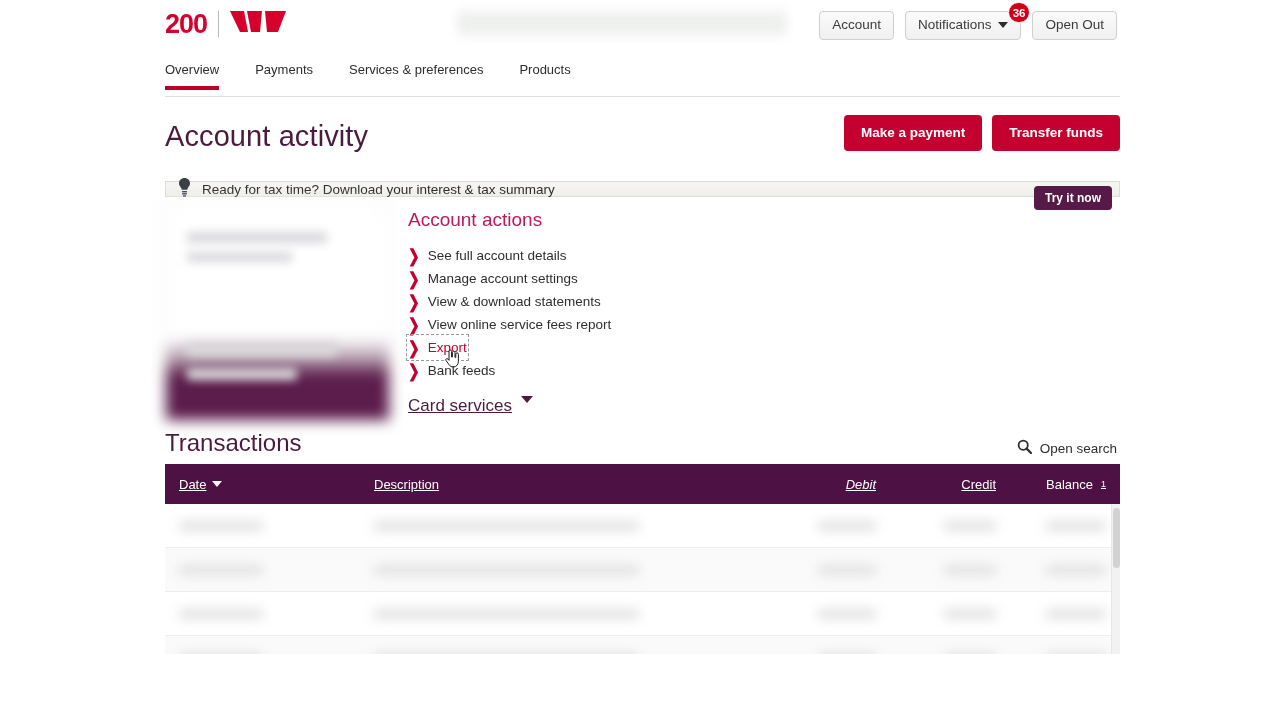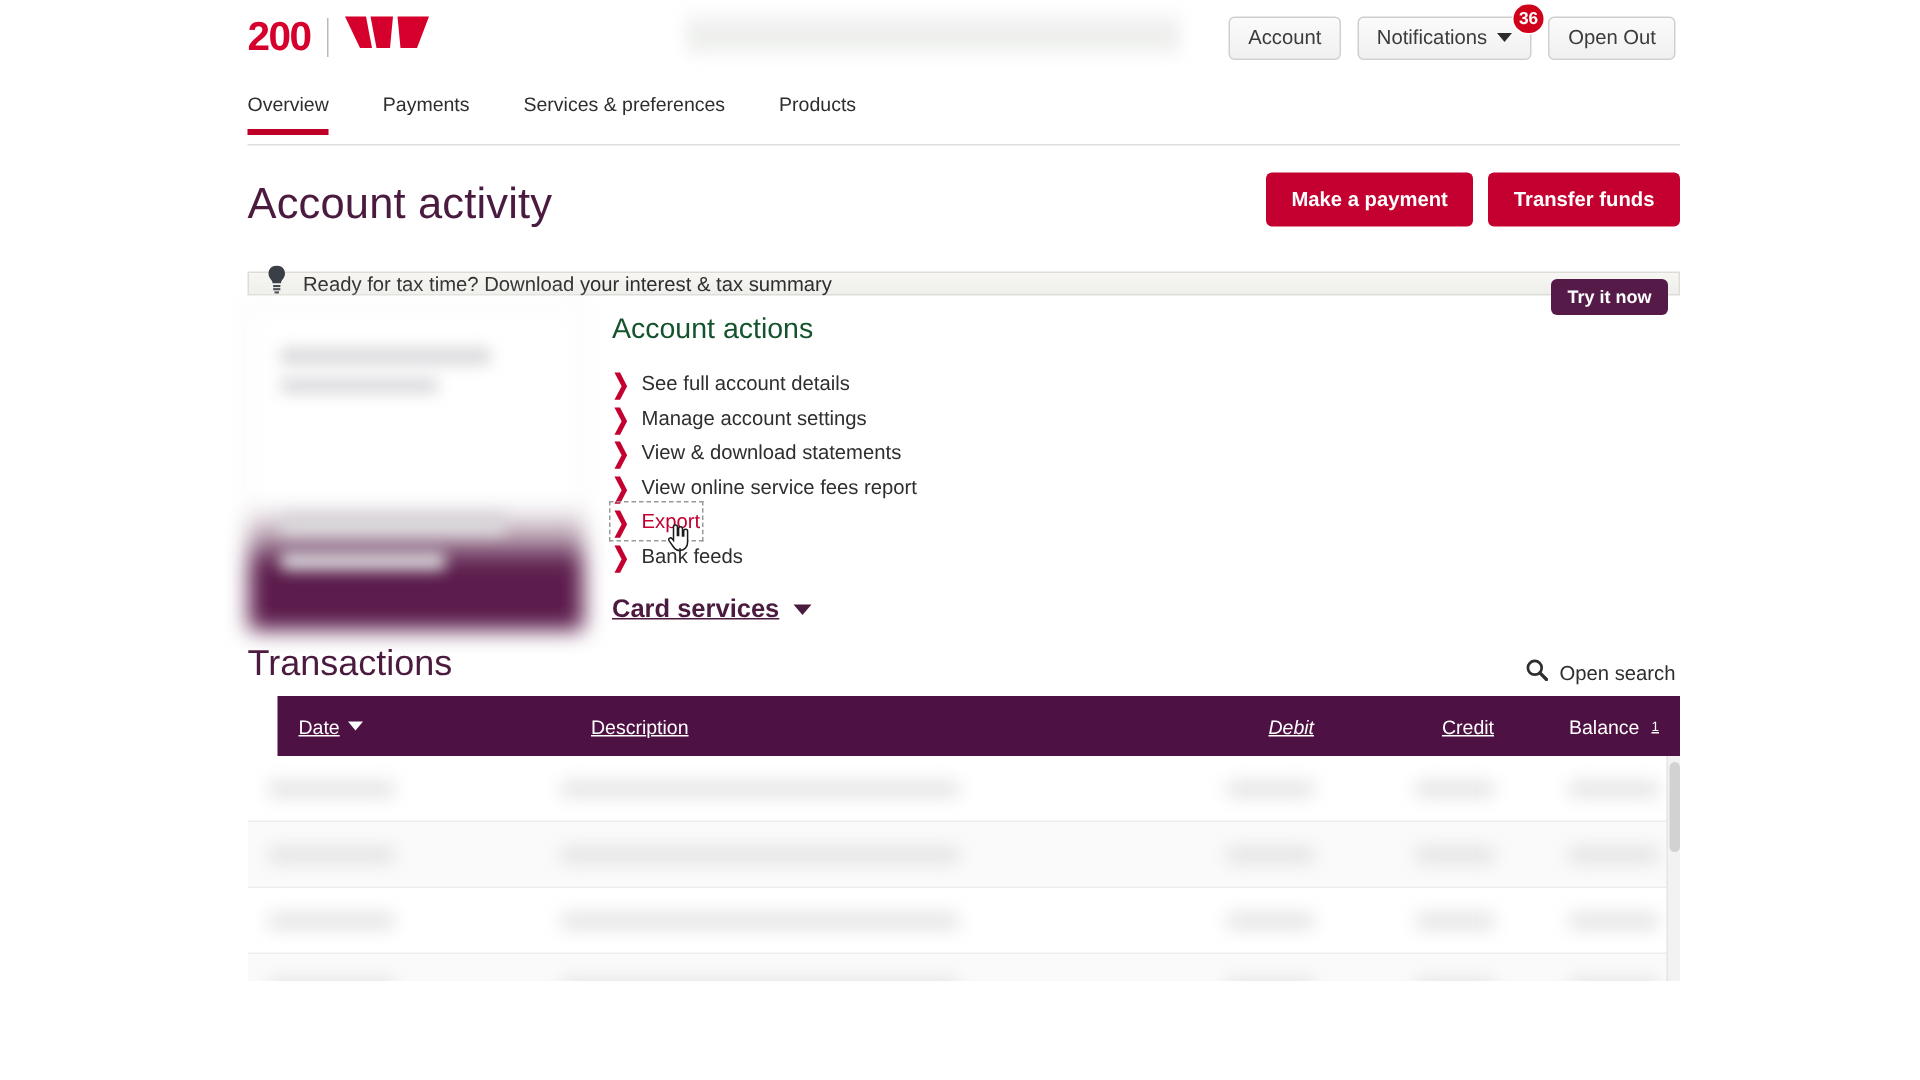--- a/index.html
+++ b/index.html
@@ -238,21 +238,21 @@
   .gl4 { left: 22px; top: 166px; width: 110px; height: 12px; background:#4e2244; }
 
   .acct-actions {
     position: absolute;
     left: 243px;
     top: 12px;
     width: 430px;
   }
   .aa-title {
     font-size: 19px;
-    color: #14532d;
+    color: #be185d;
     margin: 0 0 13px 0;
     font-weight: 400;
   }
   .aa-list { list-style: none; margin: 0; padding: 0; }
   .aa-item {
     display: flex;
     align-items: center;
     gap: 8px;
     font-size: 13.5px;
     color: #2e2e2e;
@@ -277,26 +277,24 @@
   .cursor-hand {
     position: absolute;
     left: 36px;
     top: 12px;
     pointer-events: none;
   }
 
   .card-services {
     margin-top: 14px;
     display: inline-flex;
-    align-items: center;
     gap: 9px;
     font-size: 17px;
     color: #4B1B3F;
     cursor: pointer;
-    font-weight: bold;
   }
   .card-services .cs-label { text-decoration: underline; }
   .cs-chev {
     width: 0; height: 0;
     border-left: 6px solid transparent;
     border-right: 6px solid transparent;
     border-top: 7px solid #4B1B3F;
   }
 
   
@@ -328,21 +326,20 @@
     width: 955px;
   }
   .thead {
     background: #4E1143;
     height: 40px;
     display: flex;
     align-items: center;
     color: #ffffff;
     font-size: 13px;
     padding: 0 14px;
-    margin-left: 20px;
   }
   .th {
     text-decoration: underline;
     cursor: pointer;
     white-space: nowrap;
     display: flex;
     align-items: center;
     gap: 6px;
   }
   .th.nolink { text-decoration: none; cursor: default; }

